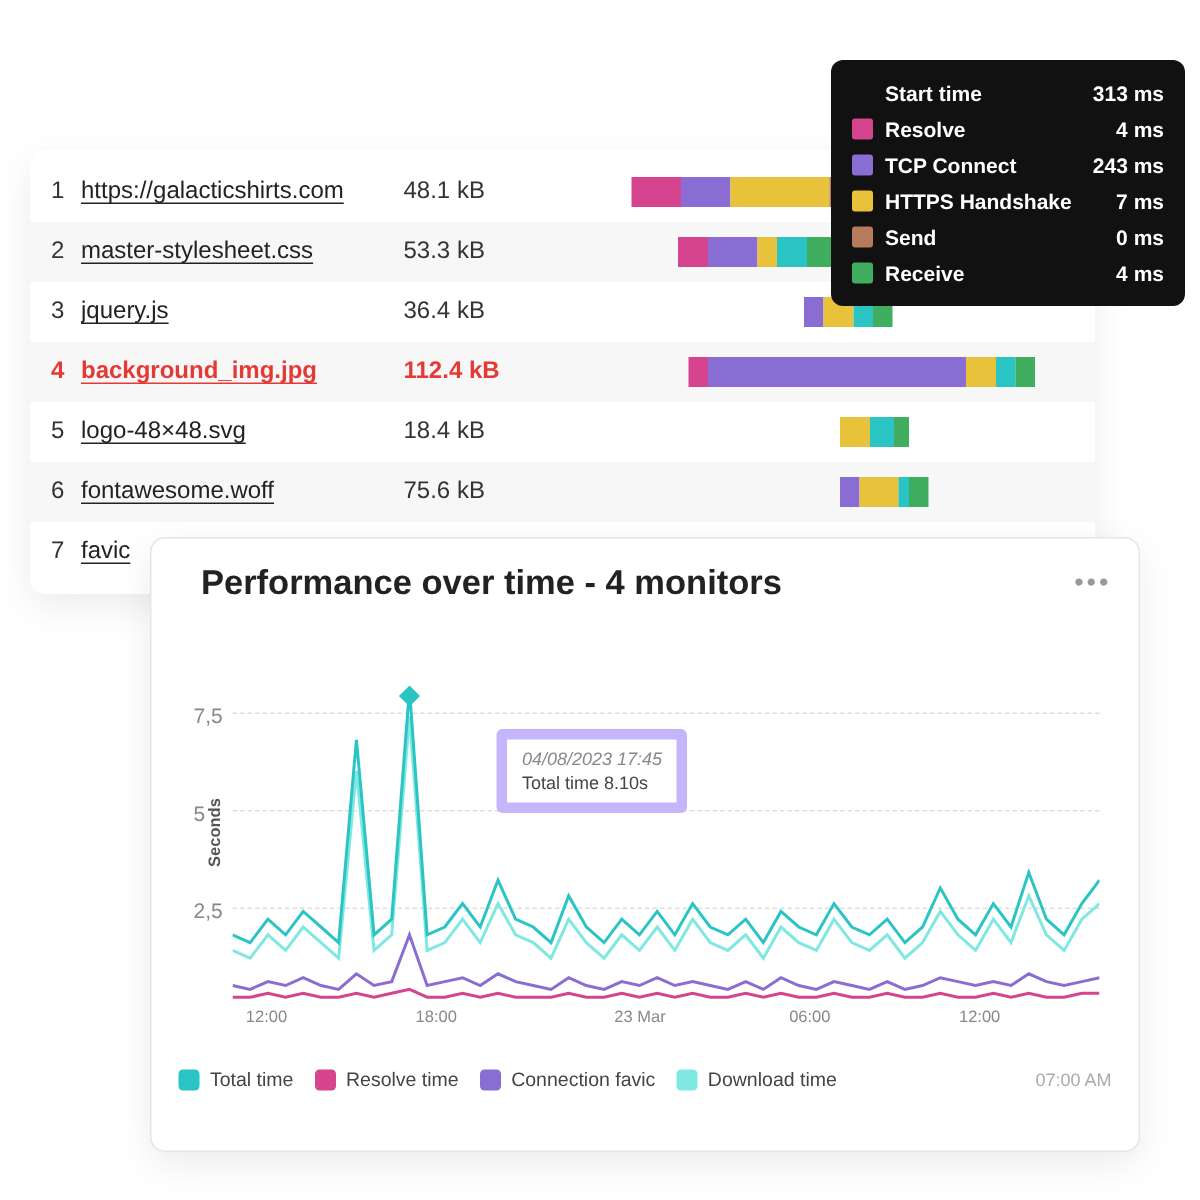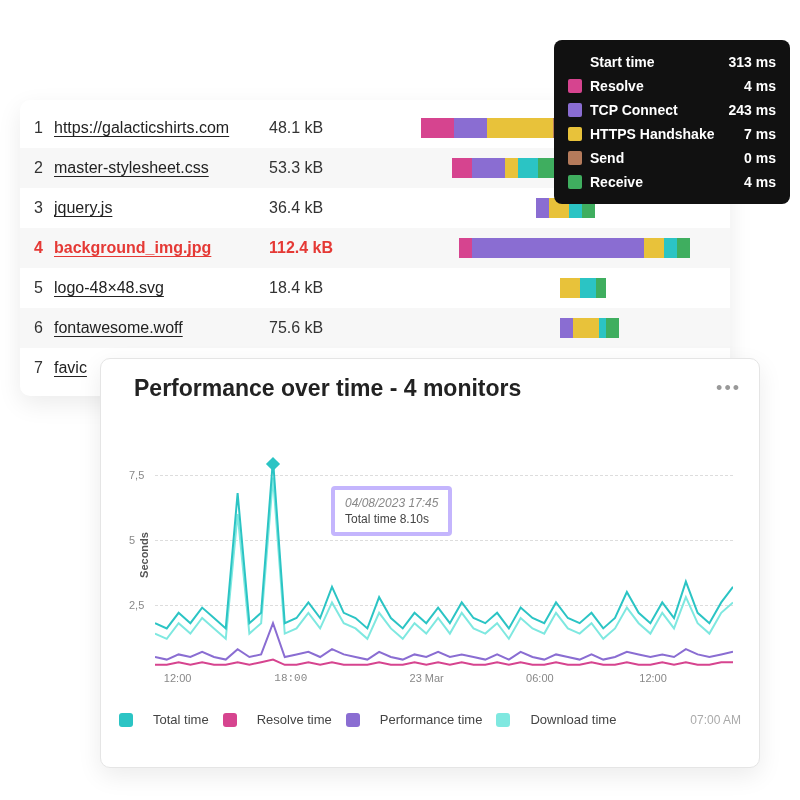--- a/index.html
+++ b/index.html
@@ -56,42 +56,42 @@
     box-shadow: 0 8px 24px rgba(0,0,0,0.08);
     padding: 16px 18px 12px 18px;
     z-index: 10;
   }
   .chart-header { display: flex; align-items: center; margin-bottom: 8px; }
   .chart-title { font-size: 23px; font-weight: 700; color: #222; flex: 1; margin-left: 15px; }
   .chart-menu { color: #999; font-size: 18px; letter-spacing: 2px; cursor: pointer; }
   .chart-plot { position: relative; height: 290px; margin-left: 36px; margin-right: 8px; }
   .y-label { position: absolute; left: -34px; top: 50%; transform: translateY(-50%) rotate(-90deg); font-size: 11px; color: #555; font-weight: 600; }
   .grid-line { position: absolute; left: 0; right: 0; border-top: 1px dashed #ddd; }
-  .grid-line span { position: absolute; left: -26px; top: -7px; font-size: 11px; color: #888; text-align: right; }
+  .grid-line span { position: absolute; left: -26px; top: -7px; font-size: 14px; color: #888; text-align: right; }
   .x-axis { position: absolute; bottom: 0; left: 0; right: 12px; height: 18px; display: flex; }
   .x-tick { position: absolute; font-size: 11px; color: #888; transform: translateX(-50%); }
 
   svg.lines { position: absolute; top: 0; left: 0; width: 100%; height: 260px; }
 
   .hover-tip {
     position: absolute;
     top: 76px; left: 176px;
     background: #fff;
-    border: 4px solid #c4b5fd;
+    border: 7px solid #c4b5fd;
     border-radius: 4px;
     padding: 6px 10px;
     font-size: 12px;
     color: #444;
     z-index: 5;
   }
   .hover-tip .ht-date { color: #888; font-style: italic; margin-bottom: 2px; }
   .diamond { position: absolute; width: 10px; height: 10px; background: #2bc4c4; transform: rotate(45deg); }
 
   .legend { display: flex; align-items: center; gap: 14px; margin-top: 12px; font-size: 13px; color: #444; }
-  .legend .item { display: flex; align-items: center; gap: 20px; }
+  .legend .item { display: flex; align-items: center; gap: 7px; }
   .legend .sw { width: 14px; height: 14px; border-radius: 3px; }
   .timestamp { margin-left: auto; font-size: 12px; color: #aaa; }
 </style>
 </head>
 <body>
 
 <div class="waterfall-card" id="wf">
     <div class="wf-row">
       <span class="wf-idx">1</span>
       <span class="wf-name">https://galacticshirts.com</span>
@@ -239,38 +239,38 @@
         <path d="M0.0 223.6 L11.8 228.8 L23.7 213.2 L35.5 223.6 L47.3 208.0 L59.2 218.4 L71.0 228.8 L82.9 104.0 L94.7 223.6 L106.5 213.2 L118.4 67.6 L130.2 223.6 L142.0 218.4 L153.9 202.8 L165.7 218.4 L177.6 192.4 L189.4 213.2 L201.2 218.4 L213.1 228.8 L224.9 202.8 L236.7 218.4 L248.6 228.8 L260.4 213.2 L272.2 223.6 L284.1 208.0 L295.9 223.6 L307.8 202.8 L319.6 218.4 L331.4 223.6 L343.3 213.2 L355.1 228.8 L366.9 208.0 L378.8 218.4 L390.6 223.6 L402.4 202.8 L414.3 218.4 L426.1 223.6 L438.0 213.2 L449.8 228.8 L461.6 218.4 L473.5 197.6 L485.3 213.2 L497.1 223.6 L509.0 202.8 L520.8 218.4 L532.7 187.2 L544.5 213.2 L556.3 223.6 L568.2 202.8 L580.0 192.4" fill="none" stroke="#7fe8e0" stroke-width="2"></path>
         <path d="M0.0 213.2 L11.8 218.4 L23.7 202.8 L35.5 213.2 L47.3 197.6 L59.2 208.0 L71.0 218.4 L82.9 83.2 L94.7 213.2 L106.5 202.8 L118.4 49.4 L130.2 213.2 L142.0 208.0 L153.9 192.4 L165.7 208.0 L177.6 176.8 L189.4 202.8 L201.2 208.0 L213.1 218.4 L224.9 187.2 L236.7 208.0 L248.6 218.4 L260.4 202.8 L272.2 213.2 L284.1 197.6 L295.9 213.2 L307.8 192.4 L319.6 208.0 L331.4 213.2 L343.3 202.8 L355.1 218.4 L366.9 197.6 L378.8 208.0 L390.6 213.2 L402.4 192.4 L414.3 208.0 L426.1 213.2 L438.0 202.8 L449.8 218.4 L461.6 208.0 L473.5 182.0 L485.3 202.8 L497.1 213.2 L509.0 192.4 L520.8 208.0 L532.7 171.6 L544.5 202.8 L556.3 213.2 L568.2 192.4 L580.0 176.8" fill="none" stroke="#2bc4c4" stroke-width="2"></path>
       </svg>
     <div class="diamond" style="top:49px; left:113px;"></div>
     <div class="hover-tip">
       <div class="ht-date">04/08/2023 17:45</div>
       <div>Total time 8.10s</div>
     </div>
     <div class="x-axis" id="xaxis" style="top:262px;">
         <span class="x-tick" style="left: 4%;">12:00</span>
-        <span class="x-tick" style="left: 24%; font-family: Liberation Mono, monospace;">18:00</span>
+        <span class="x-tick" style="left: 24%;">18:00</span>
         <span class="x-tick" style="left: 48%;">23 Mar</span>
         <span class="x-tick" style="left: 68%;">06:00</span>
         <span class="x-tick" style="left: 88%;">12:00</span>
       </div>
   </div>
   <div class="legend" id="legend">
     <div class="item">
         <span class="sw" style="background: rgb(43, 196, 196);"></span>
         <span>Total time</span>
       </div>
       <div class="item">
         <span class="sw" style="background: rgb(214, 68, 143);"></span>
         <span>Resolve time</span>
       </div>
       <div class="item">
         <span class="sw" style="background: rgb(138, 109, 210);"></span>
-        <span>Performance time</span>
+        <span>Connection favic</span>
       </div>
       <div class="item">
         <span class="sw" style="background: rgb(127, 232, 224);"></span>
         <span>Download time</span>
       </div>
       <span class="timestamp">07:00 AM</span>
   </div>
 </div>
 
 </body></html>

